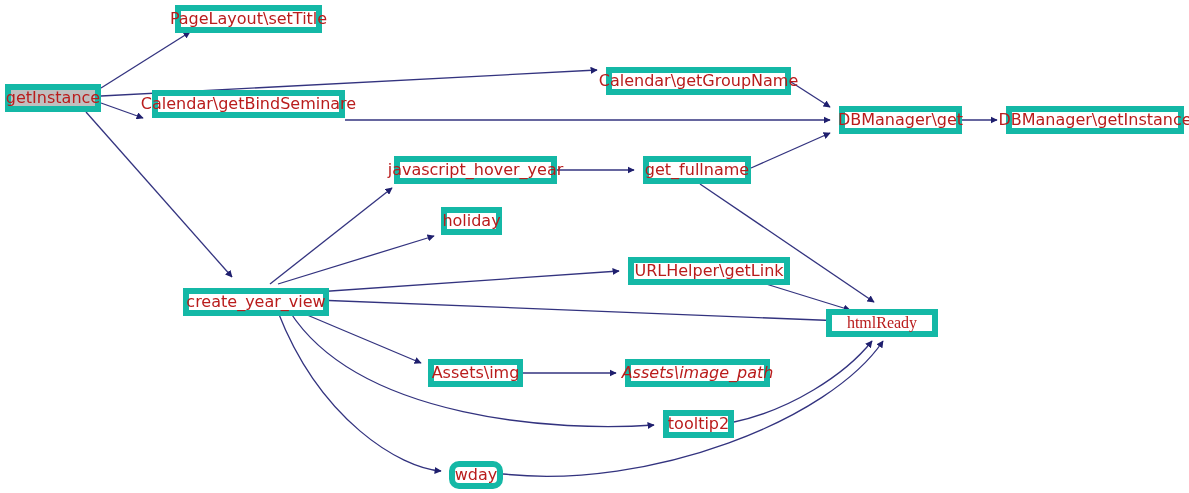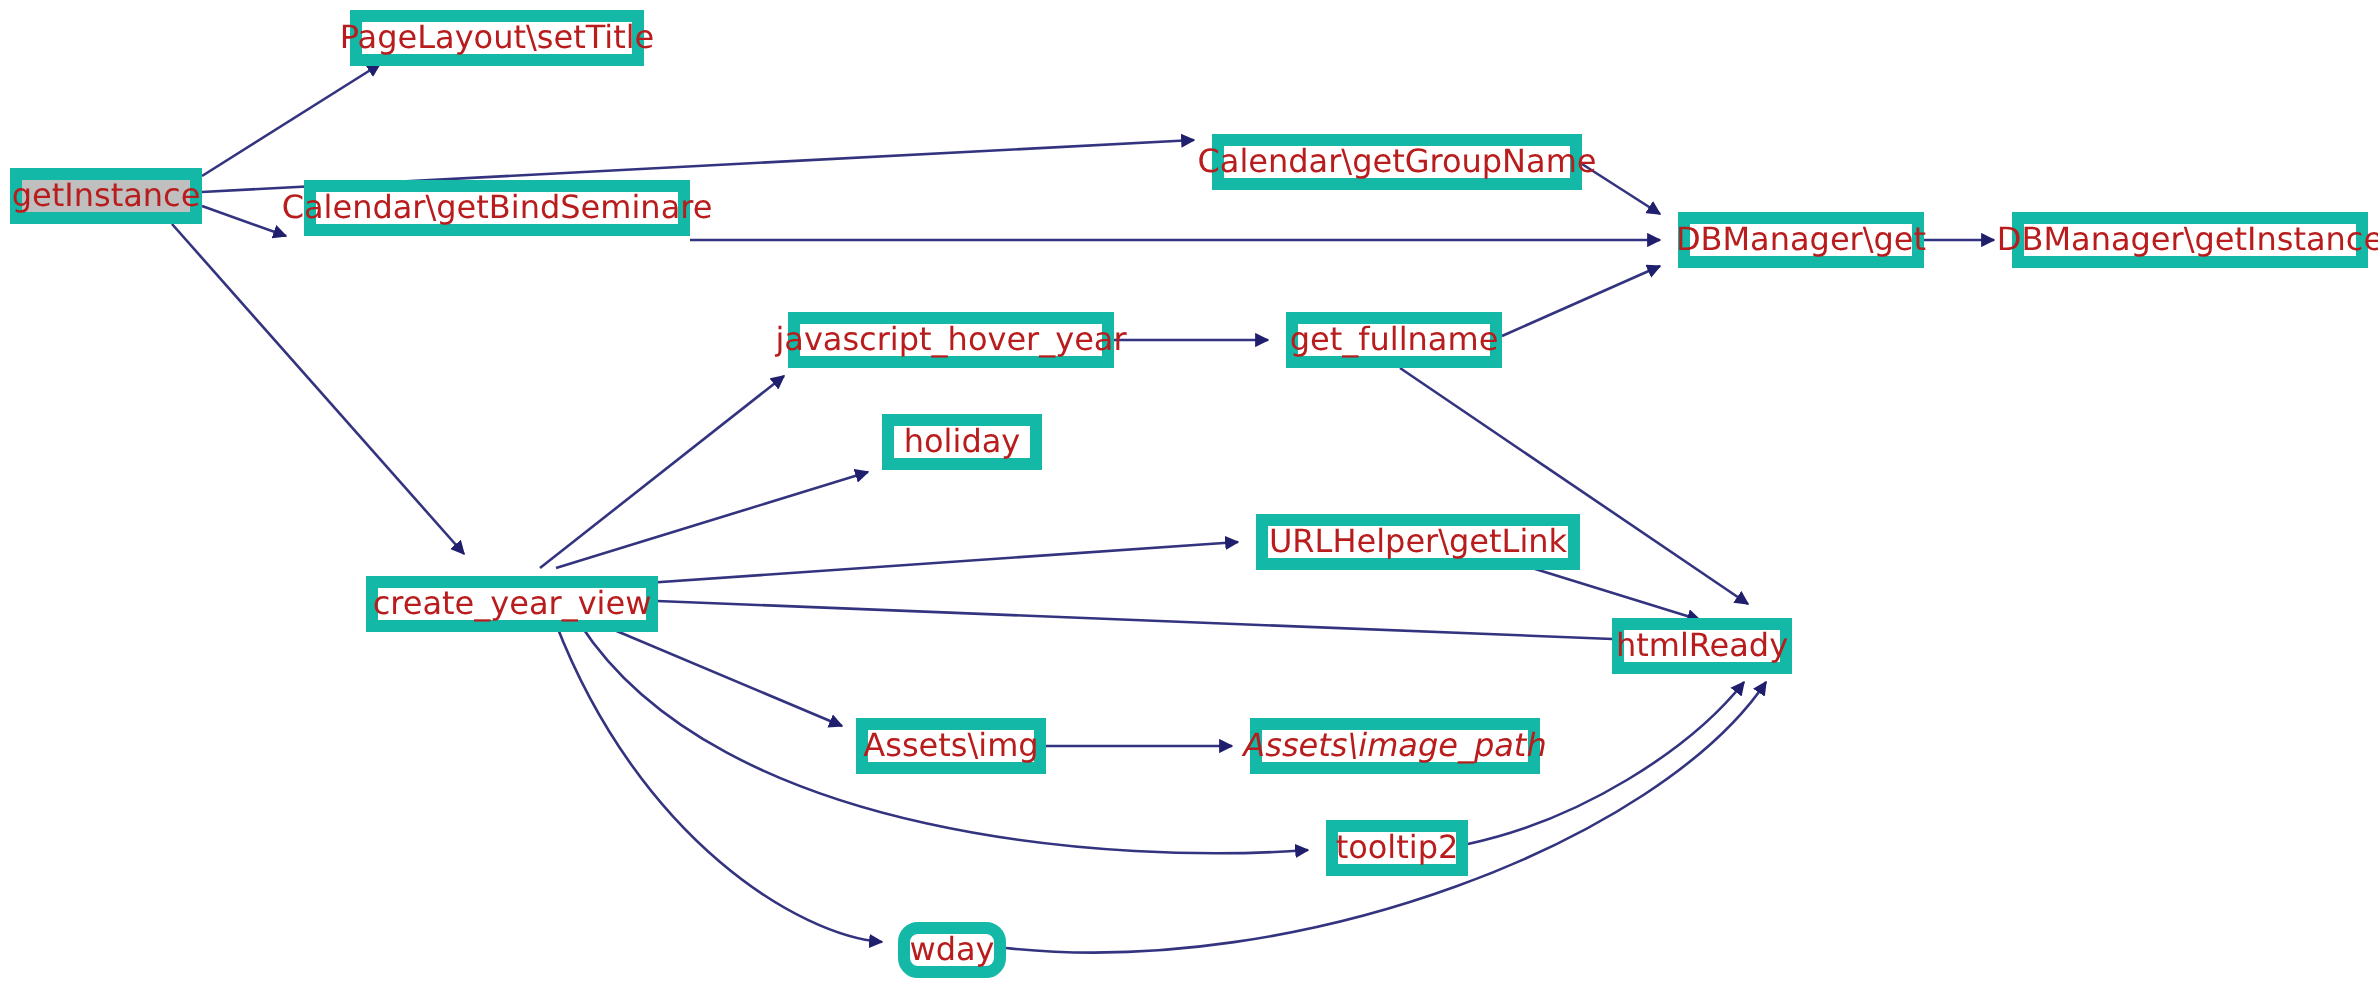--- a/index.html
+++ b/index.html
@@ -99,30 +99,30 @@
       </div>
       <div class="node" style="left: 1006px; top: 106px; width: 178px; height: 28px;">
         <span class="node-label">DBManager\getInstance</span>
       </div>
       <div class="node" style="left: 394px; top: 156px; width: 163px; height: 28px;">
         <span class="node-label">javascript_hover_year</span>
       </div>
       <div class="node" style="left: 643px; top: 156px; width: 108px; height: 28px;">
         <span class="node-label">get_fullname</span>
       </div>
-      <div class="node" style="left: 441px; top: 207px; width: 80px; height: 28px; align-items: flex-end;">
+      <div class="node" style="left: 441px; top: 207px; width: 61px; height: 28px; align-items: flex-end;">
         <span class="node-label">holiday</span>
       </div>
       <div class="node" style="left: 628px; top: 257px; width: 162px; height: 28px;">
         <span class="node-label">URLHelper\getLink</span>
       </div>
       <div class="node" style="left: 183px; top: 288px; width: 146px; height: 28px;">
         <span class="node-label">create_year_view</span>
       </div>
-      <div class="node" style="left: 806px; top: 309px; width: 90px; height: 28px;">
+      <div class="node" style="left: 826px; top: 309px; width: 112px; height: 28px; font-family: Liberation Serif, serif;">
         <span class="node-label">htmlReady</span>
       </div>
       <div class="node" style="left: 428px; top: 359px; width: 95px; height: 28px;">
         <span class="node-label">Assets\img</span>
       </div>
       <div class="node" style="left: 625px; top: 359px; width: 145px; height: 28px; font-style: italic;">
         <span class="node-label">Assets\image_path</span>
       </div>
       <div class="node" style="left: 663px; top: 410px; width: 71px; height: 28px;">
         <span class="node-label">tooltip2</span>

